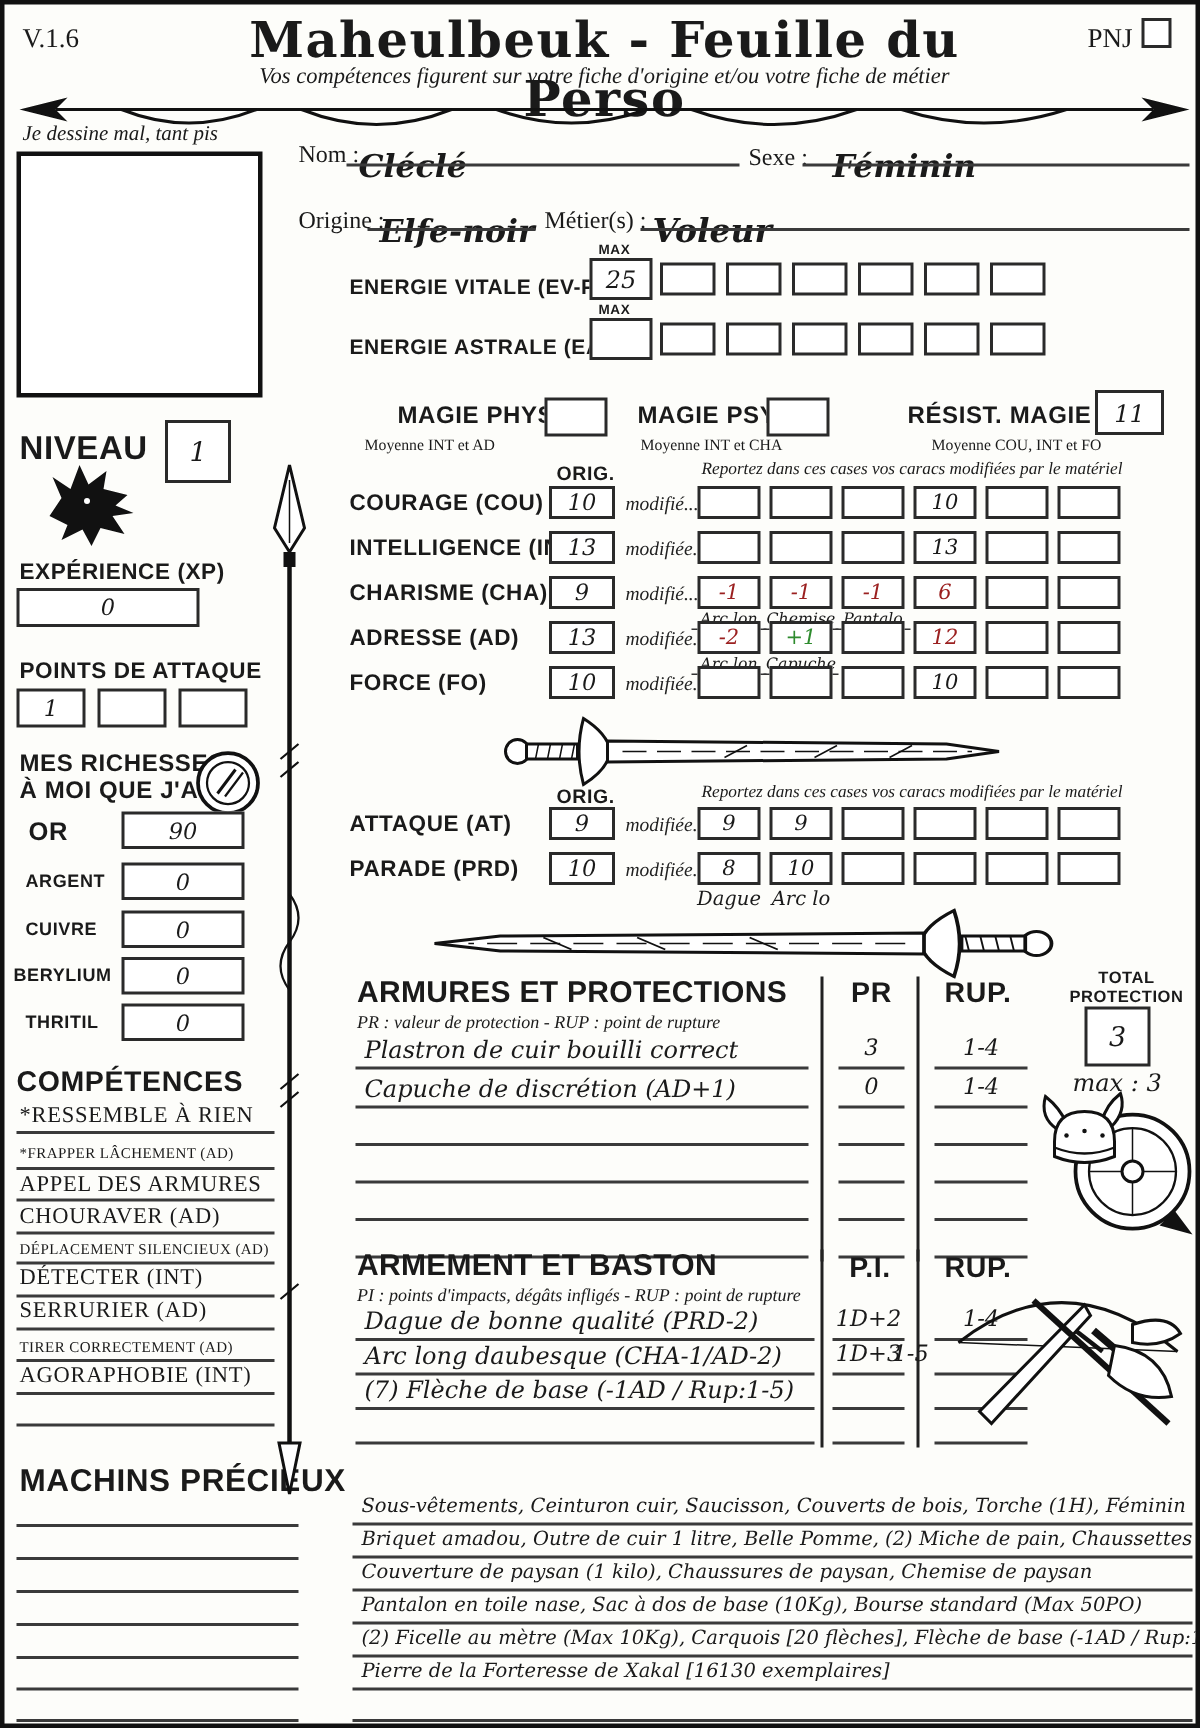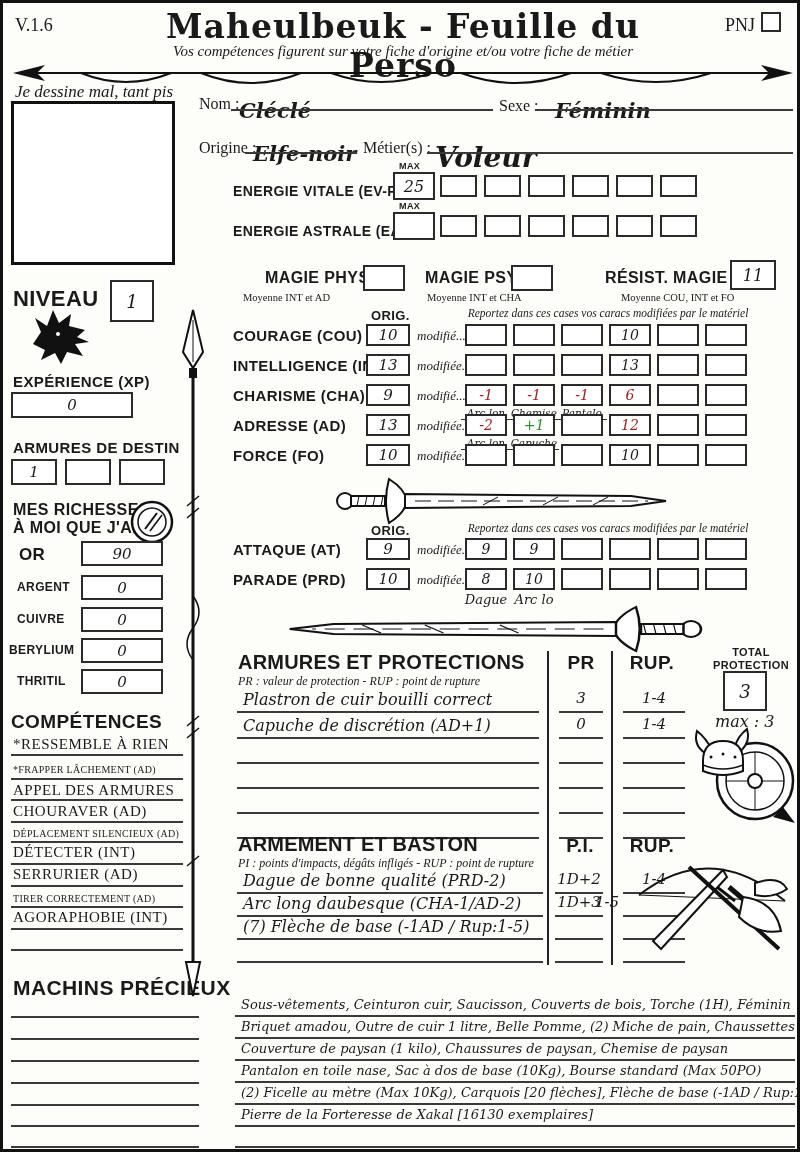--- a/index.html
+++ b/index.html
@@ -41,34 +41,34 @@
   <div class="box" style="left:758px;top:9px;width:20px;height:20px"></div>
   <div class="it" style="left:150px;top:40px;width:500px;font-size:15px;text-align:center">Vos compétences figurent sur votre fiche d'origine et/ou votre fiche de métier</div>
 
   <svg style="left:8px;top:56px" width="784" height="32" viewBox="0 0 784 32">
     <line x1="26" y1="14" x2="758" y2="14" stroke="#111" stroke-width="2"></line>
     <polygon points="2,14 34,6 26,14 34,22" fill="#111"></polygon>
     <polygon points="782,14 750,6 758,14 750,22" fill="#111"></polygon>
     <path d="M70,14 Q115,32 160,14 M190,14 Q240,34 290,14 M320,14 Q370,32 420,14 M450,14 Q505,34 560,14 M590,14 Q645,32 700,14" fill="none" stroke="#111" stroke-width="2"></path>
   </svg>
 
-  <div class="it" style="left:12px;top:79px;font-size:17px">Je dessine mal, tant pis</div>
+  <div class="it" style="left:12px;top:79px;font-size:14px">Je dessine mal, tant pis</div>
   <div class="abs" style="left:8px;top:98px;width:158px;height:158px;border:3px solid #111;background:#fff"></div>
 
   <div class="ser" style="left:196px;top:92px;font-size:16px">Nom :</div>
   <div class="abs hw hwb" style="left:236px;top:84px;font-size:21px">Cléclé</div>
   <div class="line" style="left:228px;top:84px;width:262px;height:22px"></div>
   <div class="ser" style="left:496px;top:94px;font-size:16px">Sexe :</div>
   <div class="abs hw hwb" style="left:552px;top:84px;font-size:21px">Féminin</div>
   <div class="line" style="left:532px;top:84px;width:258px;height:22px"></div>
   <div class="ser" style="left:196px;top:136px;font-size:16px">Origine :</div>
   <div class="abs hw hwb" style="left:250px;top:127px;font-size:21px">Elfe-noir</div>
   <div class="line" style="left:242px;top:127px;width:112px;height:22px"></div>
   <div class="ser" style="left:360px;top:136px;font-size:16px">Métier(s) :</div>
-  <div class="abs hw hwb" style="left:432px;top:127px;font-size:28px">Voleur</div>
+  <div class="abs hw hwb" style="left:432px;top:127px;font-size:22px">Voleur</div>
   <div class="line" style="left:424px;top:127px;width:366px;height:22px"></div>
 
   <div class="lbl" style="left:230px;top:180px;font-size:14px">ENERGIE VITALE (EV-PV)</div>
   <div class="lbl" style="left:396px;top:158px;font-size:9px">MAX</div>
   <div class="box" style="left:390px;top:169px;width:42px;height:28px">
       <span class="hw v16 cellv">25</span>
     </div>
   <div class="box" style="left:437px;top:172px;width:37px;height:22px"></div>
   <div class="box" style="left:481px;top:172px;width:37px;height:22px"></div>
   <div class="box" style="left:525px;top:172px;width:37px;height:22px"></div>
@@ -420,21 +420,21 @@
   <svg style="left:24px;top:303px" width="68" height="62" viewBox="0 0 68 62">
     <path d="M6,38 L14,26 L8,12 L20,20 L26,4 L32,17 L44,8 L42,20 L58,24 L50,31 L62,36 L48,38 L56,50 L40,46 L34,58 L28,47 L14,54 L18,44 Z" fill="#111"></path>
     <circle cx="31" cy="28" r="2" fill="#fff"></circle>
   </svg>
 
   <div class="lbl" style="left:10px;top:370px;font-size:15px">EXPÉRIENCE (XP)</div>
   <div class="box" style="left:8px;top:389px;width:122px;height:26px">
       <span class="hw v15 cellv">0</span>
     </div>
 
-  <div class="lbl" style="left:10px;top:436px;font-size:15px">ARMURES DE DESTIN</div>
+  <div class="lbl" style="left:10px;top:436px;font-size:15px">POINTS DE ATTAQUE</div>
   <div class="box" style="left:8px;top:456px;width:46px;height:26px">
       <span class="hw v15 cellv">1</span>
     </div>
   <div class="box" style="left:62px;top:456px;width:46px;height:26px">
       <span class="hw v15 cellv"></span>
     </div>
   <div class="box" style="left:116px;top:456px;width:46px;height:26px">
       <span class="hw v15 cellv"></span>
     </div>
 

